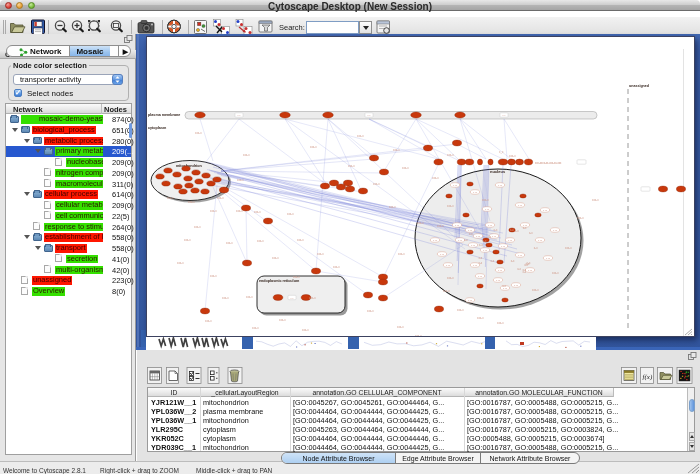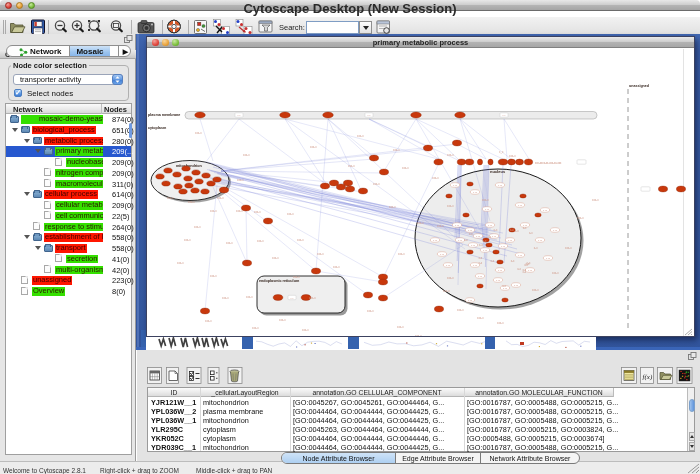--- a/index.html
+++ b/index.html
@@ -2,21 +2,21 @@
 <html><head>
 <meta charset="utf-8">
 <style>
 * { margin:0; padding:0; box-sizing:border-box; }
 html,body { width:700px; height:474px; overflow:hidden; }
 body { font-family:"Liberation Sans", sans-serif; position:relative; background:#fff; }
 .abs { position:absolute; }
 #titlebar { left:0; top:0; width:700px; height:11px;
   background:linear-gradient(#e8e8e8,#cfcfcf 45%,#b4b4b4 55%,#a5a5a5);
   border-bottom:1px solid #6b6b6b; border-radius:4px 4px 0 0; }
-#titlebar .t { width:100%; text-align:center; font-size:13px; font-weight:bold; color:#2a2a2a; top:1px; left:0; }
+#titlebar .t { width:100%; text-align:center; font-size:10px; font-weight:bold; color:#2a2a2a; top:1px; left:0; }
 .light { width:7px; height:7px; border-radius:50%; top:2px; }
 #toolbar { left:0; top:17px; width:700px; height:22px;
   background:linear-gradient(#f2f2f2,#e4e4e4 70%,#d8d8d8);
   border-bottom:1px solid #7e7e7e; }
 #desktop { left:136px; top:34px; width:564px; height:316px;
   background:linear-gradient(#4268b2,#3a5ea8 5%,#35589f 88%,#31549c); }
 #desktop:before { content:""; position:absolute; left:1px; top:0; width:2px; height:316px; background:#5b7cc0; opacity:.7; }
 #iwin { left:10px; top:2px; width:549px; height:301px; background:#fff;
   border:1px solid #3c4260; box-shadow:2px 3px 6px rgba(8,12,40,.55); }
 #ititle { left:0; top:0; width:547px; height:11px;
@@ -187,26 +187,20 @@
 </svg>
   <div class="abs" style="left:279px;top:6px;font-size:7.5px;color:#222;">Search:</div>
   <div class="abs" style="left:306px;top:4px;width:53px;height:13px;background:#fff;border:1px solid #7f9dc4;"></div>
   <div class="abs" style="left:359px;top:4px;width:12.5px;height:13px;background:linear-gradient(#fdfdfd,#e3e3e3);border:1px solid #8f8f8f;"></div>
   <div class="abs" style="left:362.5px;top:9px;width:0;height:0;border-left:3px solid transparent;border-right:3px solid transparent;border-top:4px solid #222;"></div>
 </div>
 
 <div class="abs" id="desktop">
   <div class="abs" style="left:5px;top:296px;width:5.5px;height:17px;background:#3562ae;"></div>
   <div class="abs" id="iwin">
-    <div class="abs" id="ititle">
-      <div class="abs t">primary metabolic process</div>
-      <div class="abs ilight" style="left:5px; background:radial-gradient(circle at 35% 30%,#f4a29b,#e0443a 60%,#b13028);"></div>
-      <div class="abs ilight" style="left:15px; background:radial-gradient(circle at 35% 30%,#fad597,#e9a33c 60%,#c07e22);"></div>
-      <div class="abs ilight" style="left:25px; background:radial-gradient(circle at 35% 30%,#c8e8a0,#7cbf3c 60%,#5a9428);"></div>
-    </div>
     <svg class="abs" id="netsvg" style="left:0;top:12px" width="547" height="287" viewBox="0 0 547 287">
         <ellipse cx="353.5" cy="191.5" rx="83" ry="69" fill="rgba(70,70,70,0.5)"></ellipse>
 <ellipse cx="351" cy="189" rx="83" ry="69" fill="#ededed" stroke="#1a1a1a" stroke-width="1"></ellipse>
 <text x="343" y="124" font-size="4" font-weight="bold" fill="#33231c">nucleus</text>
 <ellipse cx="45" cy="133.5" rx="39" ry="20" fill="rgba(70,70,70,0.5)"></ellipse>
 <ellipse cx="43" cy="131.5" rx="39" ry="20" fill="#efefef" stroke="#1a1a1a" stroke-width="0.9"></ellipse>
 <text x="29" y="117.5" font-size="3.7" font-weight="bold" fill="#33231c">mitochondrion</text>
 <rect x="112.5" y="229.5" width="88" height="37" rx="7" fill="rgba(70,70,70,0.55)"></rect>
 <rect x="110" y="227" width="88" height="37" rx="7" fill="#efefef" stroke="#1a1a1a" stroke-width="0.9"></rect>
 <text x="112" y="232.5" font-size="3.7" font-weight="bold" fill="#33231c">endoplasmic reticulum</text>

